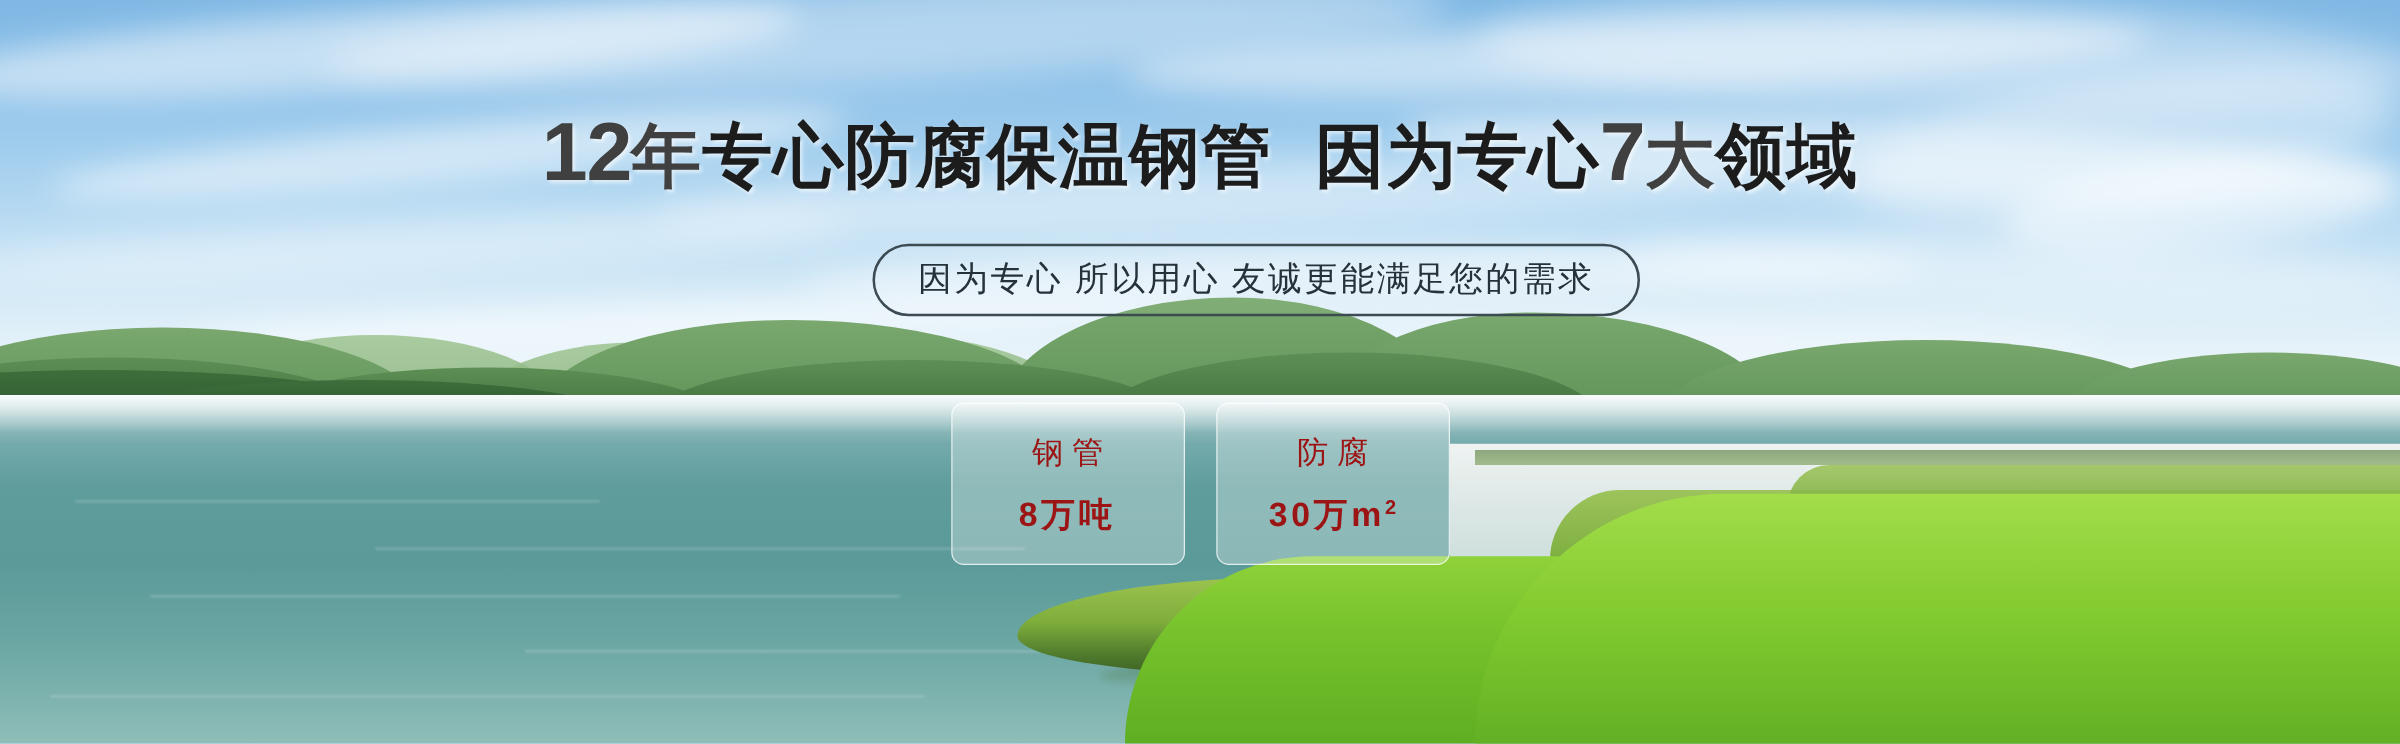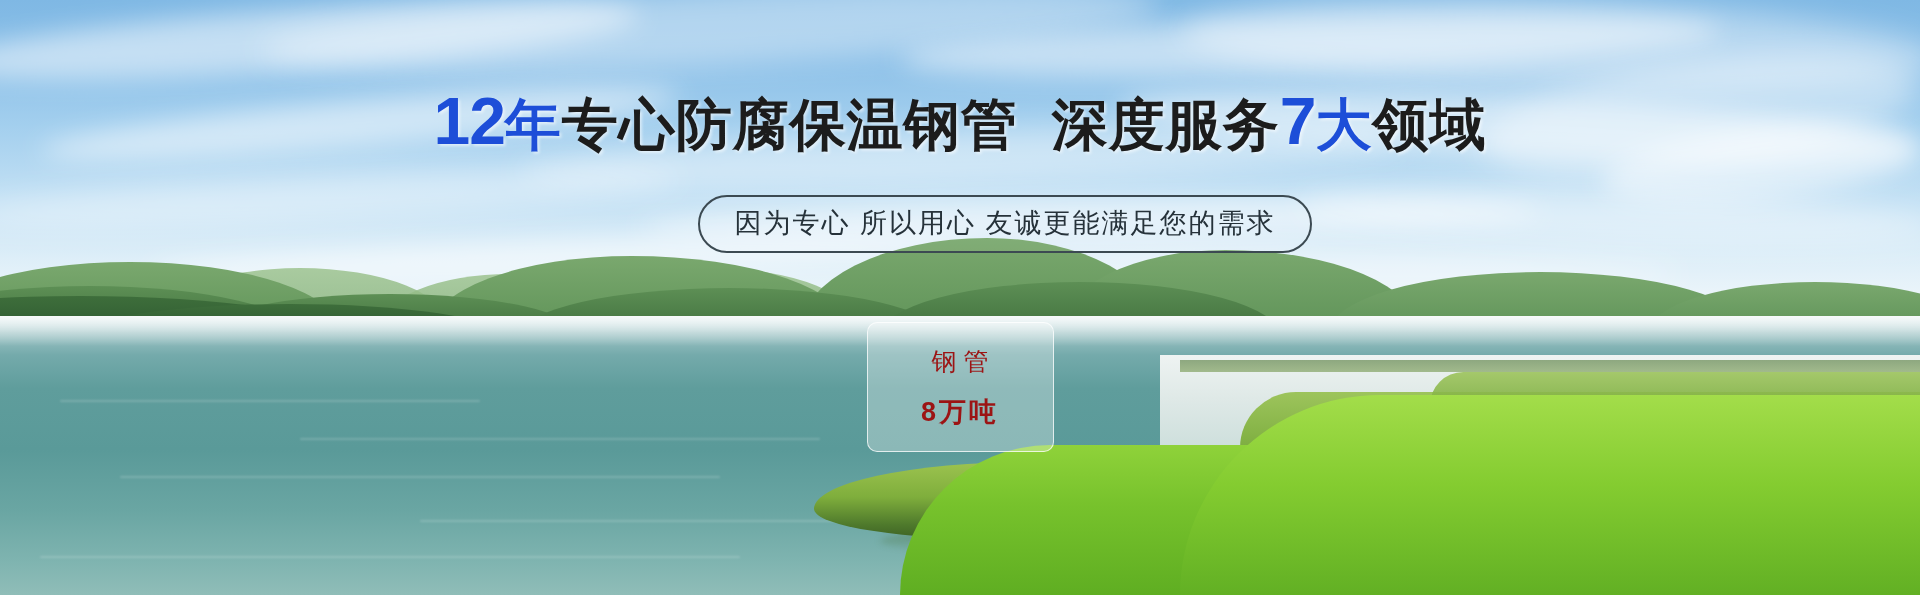--- a/index.html
+++ b/index.html
@@ -193,21 +193,21 @@
     font-size: 56px;
     font-weight: bold;
     letter-spacing: 1px;
     line-height: 1;
   }
   .headline .blk {
     color: #1c1c1c;
     text-shadow: 2px 2px 3px rgba(255,255,255,0.55);
   }
   .headline .red {
-    color: #1d4ed8;
+    color: #404040;
     text-shadow: 2px 2px 3px rgba(255,255,255,0.55);
   }
   .headline .num {
     font-size: 66px;
     font-weight: bold;
     letter-spacing: -1px;
   }
   .headline .gap {
     display: inline-block;
     width: 34px;
@@ -334,31 +334,35 @@
 
   <div class="island-refl"></div>
   <div class="island"></div>
 
   <div class="grass-fg"></div>
   <div class="grass-fg2"></div>
 
   <div class="content">
 
     <div class="headline">
-      <span class="red num">12</span><span class="red">年</span><span class="blk">专心防腐保温钢管</span><span class="gap"></span><span class="blk">深度服务</span><span class="red num">7</span><span class="red">大</span><span class="blk">领域</span>
+      <span class="red num">12</span><span class="red">年</span><span class="blk">专心防腐保温钢管</span><span class="gap"></span><span class="blk">因为专心</span><span class="red num">7</span><span class="red">大</span><span class="blk">领域</span>
     </div>
 
     <div class="subtitle-wrap">
       <div class="subtitle">因为专心 所以用心  友诚更能满足您的需求</div>
     </div>
 
     <div class="cards">
 
       <div class="card">
         <div class="card-title">钢管</div>
         <div class="card-value"><span>8万吨</span></div>
       </div>
 
+      <div class="card">
+        <div class="card-title">防腐</div>
+        <div class="card-value"><span>30万m</span><sup>2</sup></div>
+      </div>
 
 
     </div>
   </div>
 </div>
 
 </body></html>

